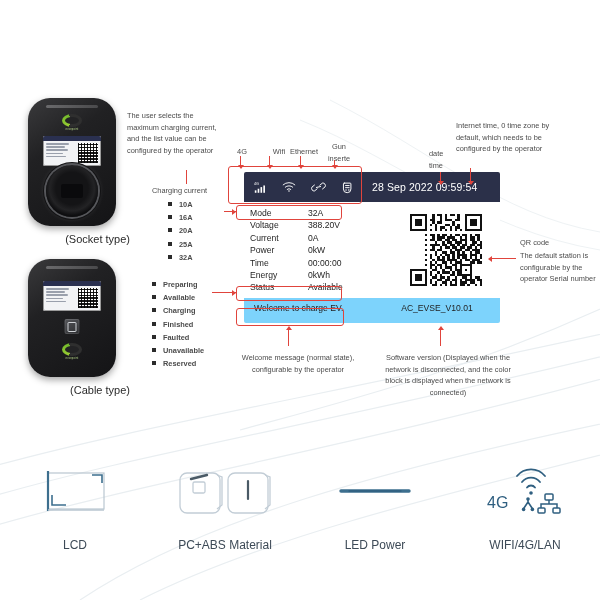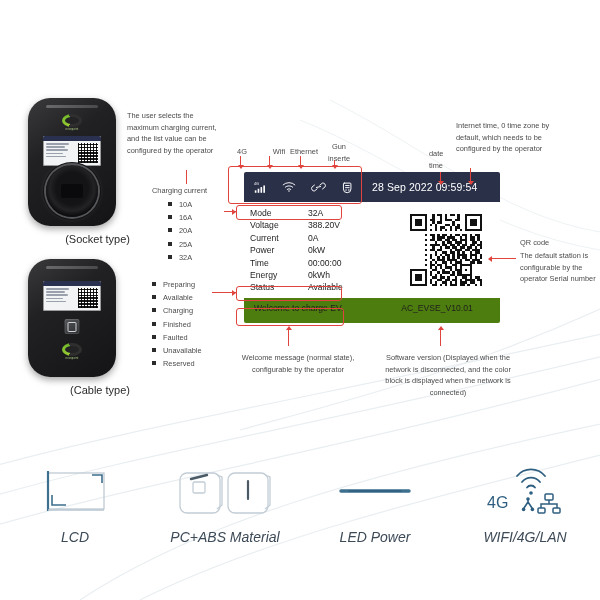--- a/index.html
+++ b/index.html
@@ -64,39 +64,39 @@
   .ch-socket:after{content:"";position:absolute;left:50%;top:50%;
     transform:translate(-50%,-50%);width:22px;height:14px;border-radius:2px;background:#0a0a0c;}
   .prod-label{text-align:right;font-size:11px;color:#2b2b2b;margin:7px 0 0;}
 
   
   .ann{position:absolute;font-size:7.4px;line-height:11.6px;color:#4b4b4b;}
   .ann.c{text-align:center;}
 
   
   .blist{position:absolute;font-size:7.4px;line-height:13.2px;color:#4b4b4b;}
-  .blist div{white-space:nowrap;}
+  .blist div{white-space:nowrap;font-weight:bold;}
   .blist .sq{display:inline-block;width:4px;height:4px;background:#2b2b2b;
     margin-right:7px;vertical-align:1px;}
 
   
   .display{position:absolute;left:232px;top:172px;width:256px;margin-left:12px;}
   .disp-bar{height:30px;background:#2b3049;display:flex;align-items:center;
     border-radius:2px 2px 0 0;}
   .disp-icons{display:flex;align-items:center;gap:15px;padding-left:10px;width:118px;}
   .disp-icons svg{display:block;}
   .disp-time{color:#fff;font-size:10.5px;letter-spacing:.1px;white-space:nowrap;}
   .disp-body{background:#fff;display:flex;padding:5px 0 4px;}
   .params{width:142px;padding-left:6px;}
   .prow{display:flex;font-size:8.6px;line-height:12.4px;color:#1f1f1f;}
   .prow .k{width:58px;}
   .prow .v{flex:1;}
   .qr-wrap{flex:1;display:flex;align-items:center;justify-content:center;}
   .qr{width:72px;height:72px;}
-  .disp-foot{display:flex;gap:6px;padding:0 4px 5px;background:#4d7c0f;
+  .disp-foot{display:flex;gap:6px;padding:0 4px 5px;background:#7dd3fc;
     border-radius:0 0 2px 2px;}
   .foot-box{flex:1;height:20px;display:flex;align-items:center;
     font-size:8.6px;color:#1f1f1f;padding-left:6px;}
   .foot-box.right{justify-content:center;padding-left:0;text-align:center;}
 
   
   .rbox{position:absolute;border:1px solid #e0443c;border-radius:3px;pointer-events:none;}
   .rline{position:absolute;background:#e0443c;}
   .rarrow{position:absolute;width:0;height:0;}
   .rarrow.right{border-top:3px solid transparent;border-bottom:3px solid transparent;
@@ -107,21 +107,21 @@
     border-top:4px solid #e0443c;}
   .rarrow.up{border-left:3px solid transparent;border-right:3px solid transparent;
     border-bottom:4px solid #e0443c;}
 
   
   .features{position:absolute;left:0;top:460px;width:600px;height:110px;
     display:flex;}
   .feat{flex:1;display:flex;flex-direction:column;align-items:center;
     justify-content:flex-start;}
   .feat .art{height:62px;display:flex;align-items:center;justify-content:center;}
-  .feat .cap{font-size:14px;color:#3d4a57;margin-top:7px;font-style:italic;}
+  .feat .cap{font-size:12px;color:#3d4a57;margin-top:16px;}
 </style>
 </head>
 <body>
 
 <svg class="bg-swoosh" width="600" height="600" viewBox="0 0 600 600">
   <g fill="none" stroke="#e9eef1" stroke-width="1.2">
     <path d="M-20 470 C 120 430, 300 400, 620 330"></path>
     <path d="M-20 500 C 130 455, 320 425, 620 352"></path>
     <path d="M-20 530 C 140 482, 340 450, 620 374"></path>
     <path d="M80 600 C 200 520, 380 470, 620 420"></path>

